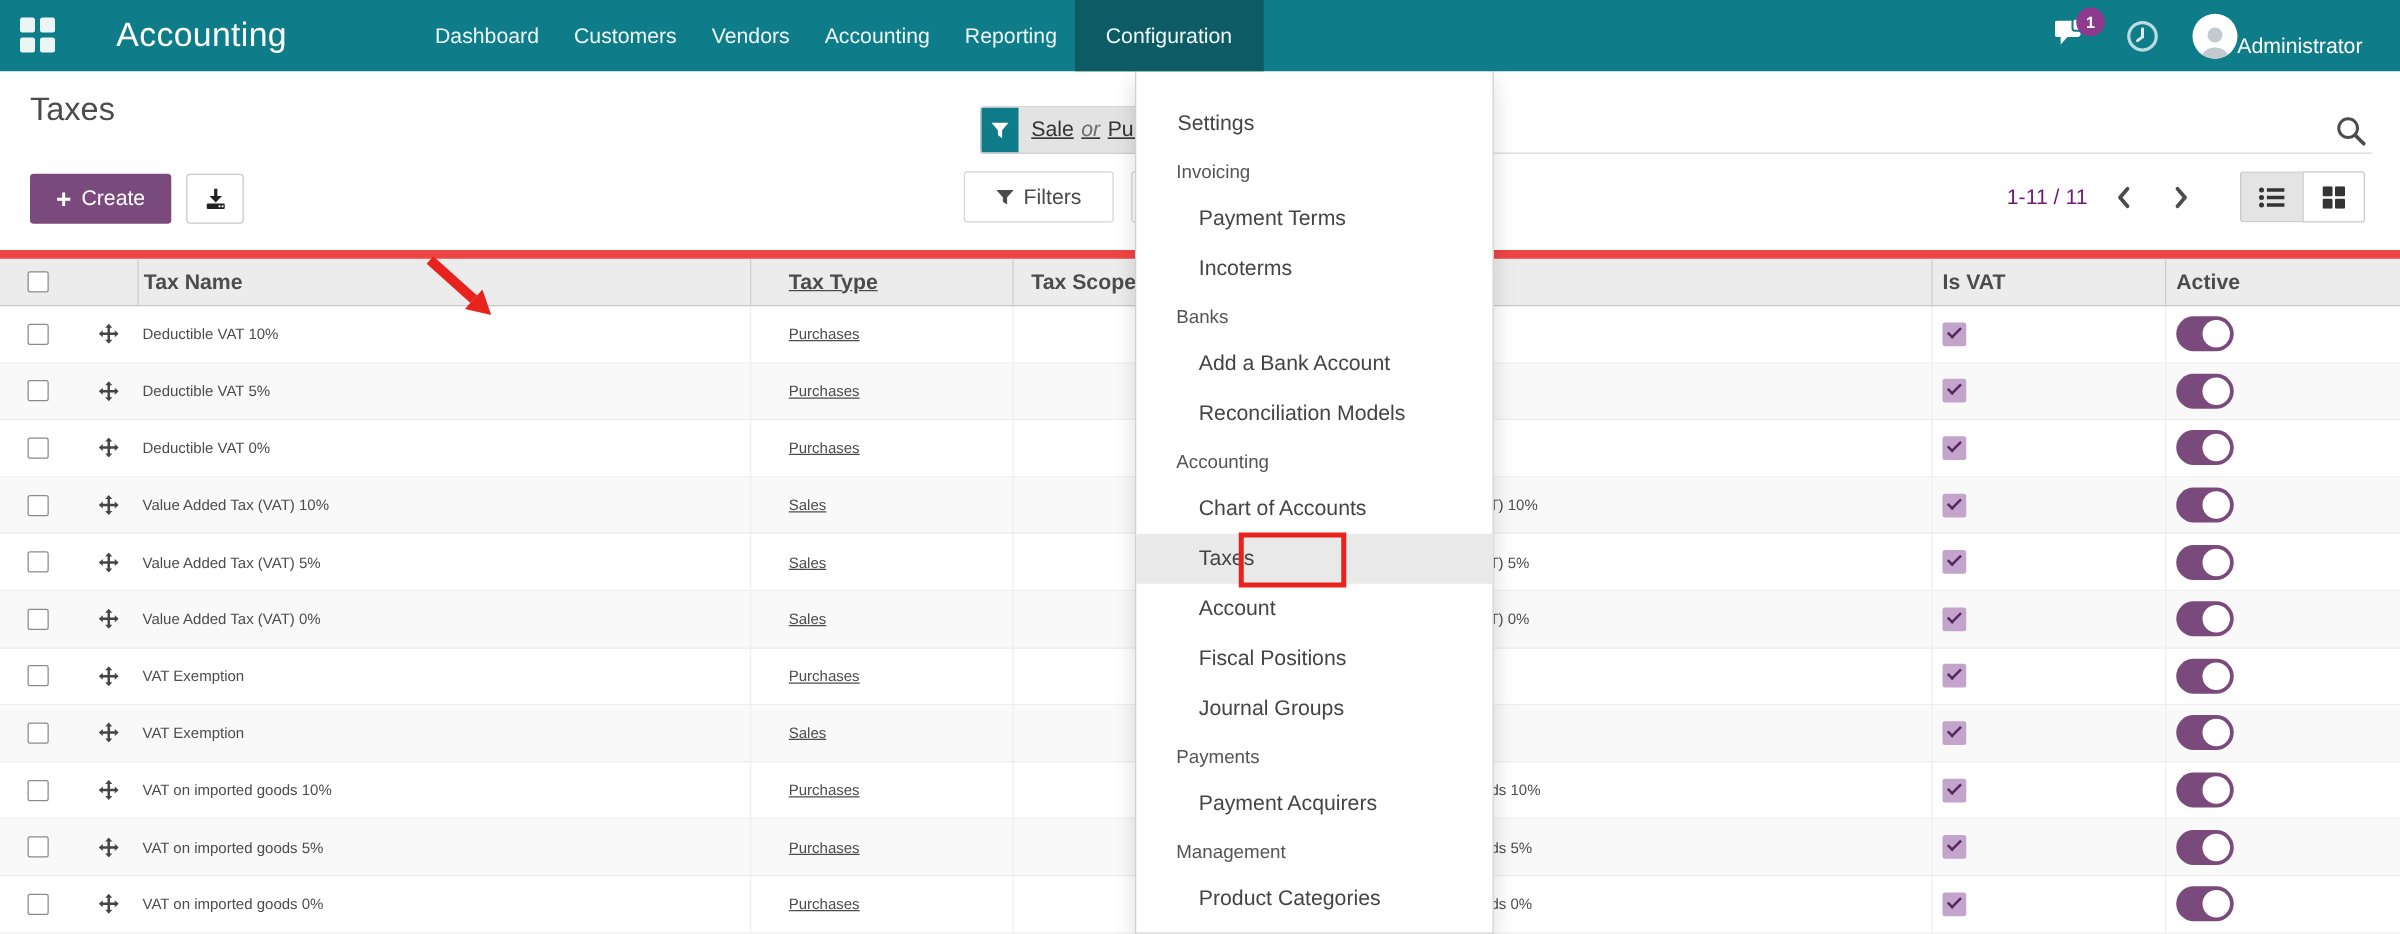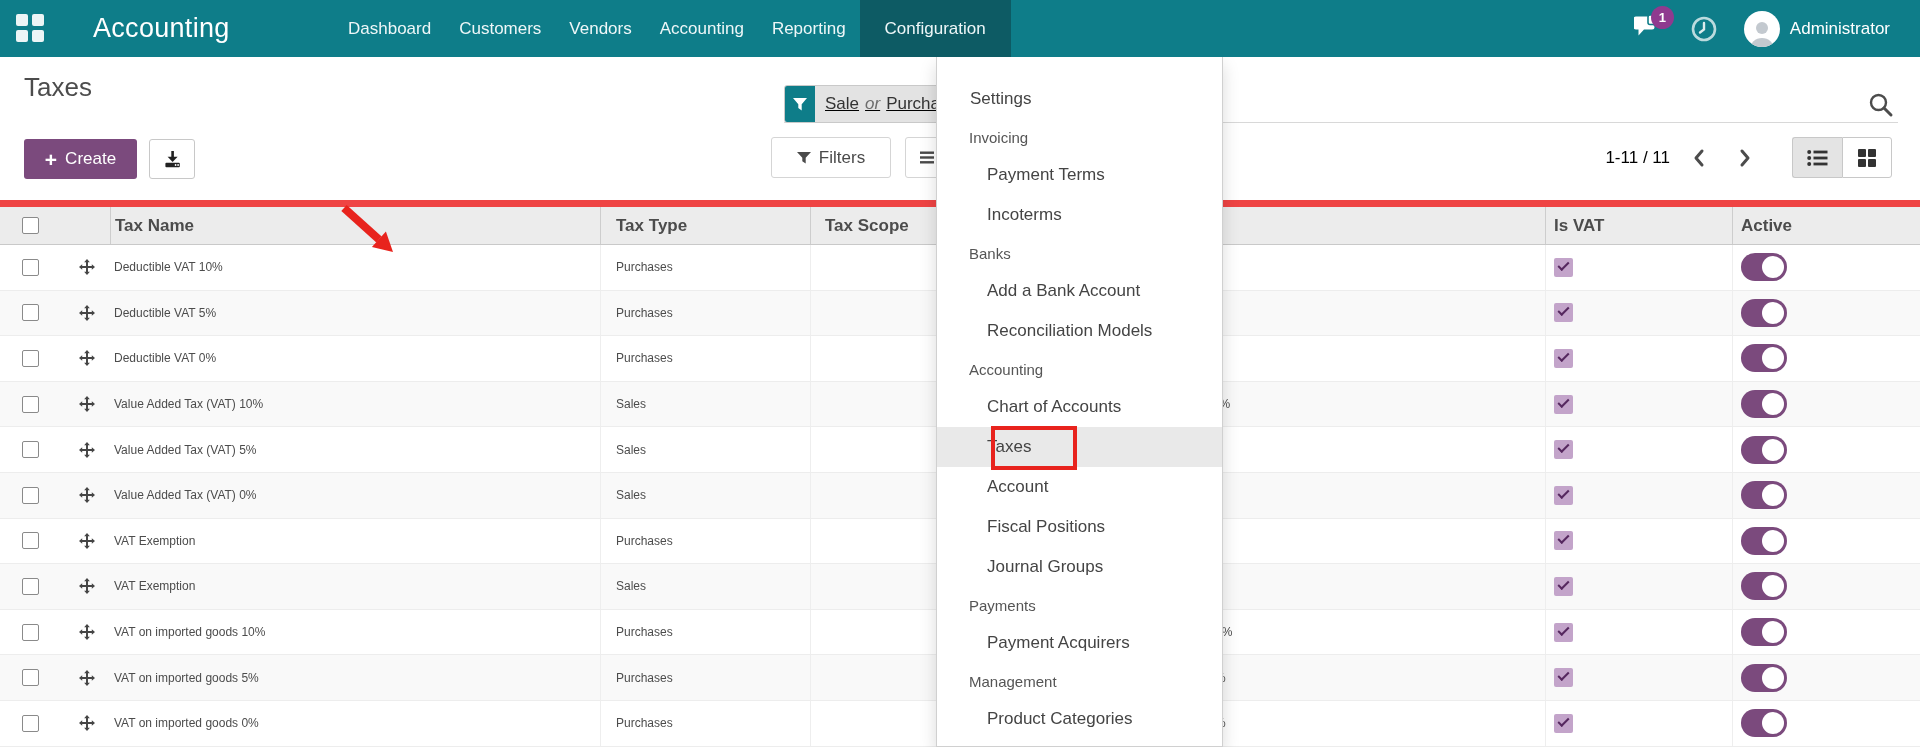--- a/index.html
+++ b/index.html
@@ -19,21 +19,21 @@
   .nav-menu { position:absolute; left:334px; top:0; height:75px; display:flex; }
   .nav-item { height:57px; line-height:57px; padding:0 14px; color:#eef7f8;
               font-size:17px; cursor:pointer; white-space:nowrap; }
   .nav-item.active { background:#0d5b64; padding:0 25px; }
   .nav-right { position:absolute; right:30px; top:0; height:57px; display:flex;
                align-items:center; gap:26px; }
   .chat-wrap { position:relative; width:30px; height:30px; }
   .badge { position:absolute; top:-8px; left:17px; min-width:23px; height:23px;
            border-radius:12px; background:#8f3a8f; color:#fff; font-size:13px;
            font-weight:bold; display:flex; align-items:center; justify-content:center; }
-  .user-wrap { display:flex; align-items:center; gap:10px; cursor:pointer; }
+  .user-wrap { display:flex; align-items:flex-end; cursor:pointer; }
   .avatar { width:36px; height:36px; border-radius:50%; background:#fff;
             display:flex; align-items:flex-end; justify-content:center; overflow:hidden; }
   .user-name { color:#fff; font-size:17px; }
 
   
   .page-title { position:absolute; left:24px; top:72px; font-size:26px; color:#4c4c4c; }
   .search-underline { position:absolute; left:784px; top:122px; width:1114px; height:1px;
                       background:#d8d8d8; }
   .facet { position:absolute; left:784px; top:85px; height:38px; width:285px;
            display:flex; border:1px solid #c9c9c9; border-radius:3px; overflow:hidden;text-decoration:underline; }
@@ -50,21 +50,21 @@
                 color:#fff; }
   .btn-create .plus { font-size:21px; font-weight:bold; line-height:1; }
   .btn-export { left:149px; top:139px; width:46px; height:40px; background:#fff;
                 border:1px solid #c8c8c8; }
   .btn-filters { left:771px; top:137px; width:120px; height:41px; background:#fff;
                  border:1px solid #d5d5d5; color:#4a4a4a; }
   .btn-groupby { left:905px; top:137px; width:175px; height:41px; background:#fff;
                  border:1px solid #d5d5d5; color:#4a4a4a; justify-content:flex-start;
                  padding-left:14px; }
   .pager-range { position:absolute; left:1556px; top:137px; width:114px; height:41px;
-                 line-height:41px; text-align:right; font-size:17px; color:#000000; }
+                 line-height:41px; text-align:right; font-size:17px; color:#701a75; }
   .pager-btn { position:absolute; top:137px; width:34px; height:41px; display:flex;
                align-items:center; justify-content:center; cursor:pointer; }
   .pager-prev { left:1682px; } .pager-next { left:1728px; }
   .switcher { position:absolute; left:1792px; top:137px; height:41px; display:flex; }
   .sw-btn { width:50px; height:41px; border:1px solid #c8c8c8; background:#fff;
             display:flex; align-items:center; justify-content:center; cursor:pointer; }
   .sw-btn:first-child { border-radius:3px 0 0 3px; border-right:none; }
   .sw-btn:last-child { border-radius:0 3px 3px 0; }
   .sw-btn.active { background:#e4e4e4; }
 
@@ -72,21 +72,21 @@
   .ltable { position:absolute; left:0; top:200px; width:1920px; }
   .lheader { display:flex; height:45px; background:#ececec; border-top:7px solid #ef4444;
              border-bottom:1px solid #c9c9c9; font-weight:bold; color:#4c4c4c; font-size:17px; }
   .lrow { display:flex; height:45.6px; border-bottom:1px solid #ededed; font-size:12px;
           color:#4c4c4c; cursor:pointer; }
   .lrow:nth-child(odd) { background:#f9f9f9; }
   .cell { display:flex; align-items:center; overflow:hidden; white-space:nowrap; }
   .c-sel    { width:64px;  padding-left:22px; }
   .c-handle { width:46px;  justify-content:center; }
   .c-name   { width:490px; padding-left:4px; }
-  .c-type   { width:210px; padding-left:15px; }
+  .c-type   { width:210px; padding-left:30px;text-decoration:underline; }
   .c-scope  { width:250px; padding-left:14px; }
   .c-label  { width:485px; padding-left:20px; }
   .c-vat    { width:187px; padding-left:8px; }
   .c-active { width:188px; padding-left:8px; }
   .lheader .c-name, .lheader .c-type, .lheader .c-scope, .lheader .c-label,
   .lheader .c-vat, .lheader .c-active { border-left:1px solid #cdcdcd; }
   .lrow .c-type, .lrow .c-scope, .lrow .c-label, .lrow .c-vat, .lrow .c-active
         { border-left:1px solid #eeeeee; }
   .rowcheck { width:17px; height:17px; border:1px solid #8a8a8a; border-radius:2px;
               background:#fff; }
@@ -94,21 +94,21 @@
               position:relative; }
   .vatcheck::after { content:""; position:absolute; left:4px; top:4px; width:9px;
               height:4px; border-left:2.5px solid #56285f; border-bottom:2.5px solid #56285f;
               transform:rotate(-45deg); }
   .toggle { width:46px; height:28px; border-radius:14px; background:#7b4a7d;
             position:relative; cursor:pointer; }
   .toggle::after { content:""; position:absolute; right:3px; top:3px; width:22px;
             height:22px; border-radius:50%; background:#fff; }
 
   
-  .dropdown { position:absolute; left:936px; top:57px; width:287px; height:690px;
+  .dropdown { position:absolute; left:908px; top:57px; width:287px; height:690px;
               background:#fff; border:1px solid #d0d0d0; border-top:none;
               box-shadow:0 8px 16px rgba(0,0,0,.15); z-index:50; padding-top:22px; }
   .dd-item { height:40px; display:flex; align-items:center; padding-left:50px;
              font-size:17px; color:#444; cursor:pointer; }
   .dd-item.top { padding-left:33px; }
   .dd-item.hover { background:#e9e9e9; }
   .dd-section { height:36px; display:flex; align-items:center; padding-left:32px;
                 font-size:15px; color:#555; }
 
   

